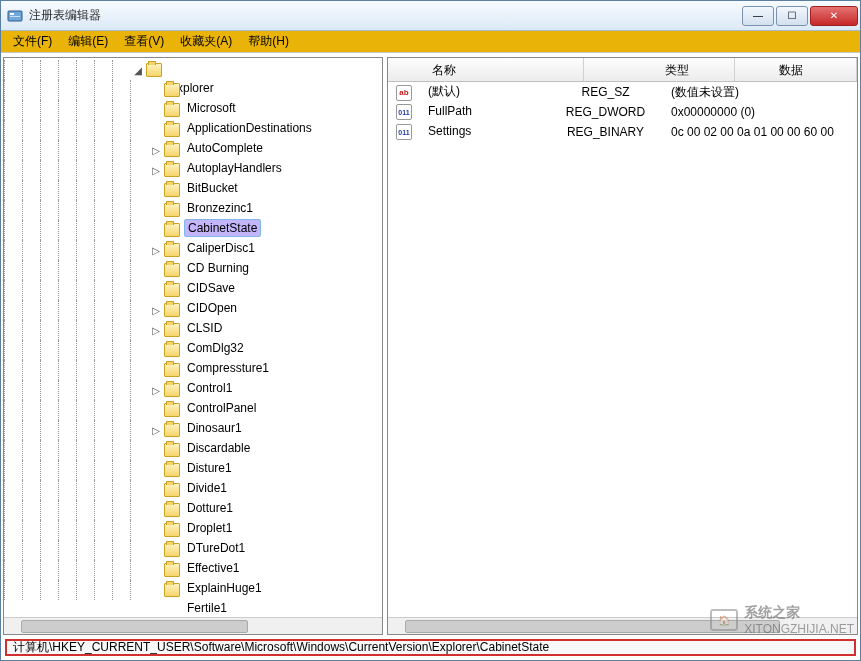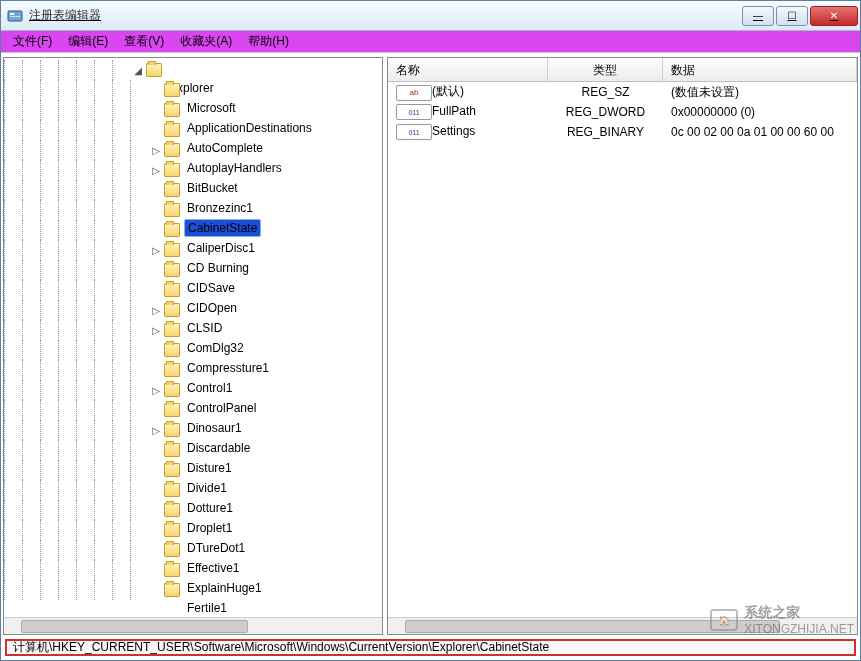--- a/index.html
+++ b/index.html
@@ -1,43 +1,43 @@
 <!DOCTYPE html>
 <html><head>
 <meta charset="utf-8">
 <style>
   * { box-sizing: border-box; margin: 0; padding: 0; }
   body { font-family: "Microsoft YaHei", Tahoma, sans-serif; font-size: 12px; background: #fff; }
   .window { width: 861px; height: 661px; border: 1px solid #5a7fa0; display: flex; flex-direction: column; background: #fff; position: relative; }
-  .titlebar { height: 30px; background: linear-gradient(to bottom, #f7fbff, #dce9f7); display: flex; align-items: center; padding: 0 2px 0 6px; border-bottom: 1px solid #a8b9cc; text-decoration: underline; }
+  .titlebar { height: 30px; background: linear-gradient(to bottom, #f7fbff, #dce9f7); display: flex; align-items: center; padding: 0 2px 0 6px; border-bottom: 1px solid #a8b9cc; }
   .titlebar .app-icon { width: 16px; height: 16px; margin-right: 6px; }
   .titlebar .title { flex: 1; color: #2b2b2b; }
   .win-buttons { display: flex; gap: 2px; }
   .win-btn { width: 32px; height: 20px; border: 1px solid #7a93ad; border-radius: 3px; display: flex; align-items: center; justify-content: center; background: linear-gradient(to bottom, #f2f7fc, #d2e0ef); font-size: 10px; cursor: pointer; }
   .win-btn.close { background: linear-gradient(to bottom, #e57373, #c62828); color: #fff; border-color: #a02020; width: 48px; }
-  .menubar { height: 22px; display: flex; align-items: center; padding: 0 4px; border-bottom: 1px solid #c8c8c8; background: #d946ef; }
+  .menubar { height: 22px; display: flex; align-items: center; padding: 0 4px; border-bottom: 1px solid #c8c8c8; background: #eab308; }
   .menubar .menu-item { padding: 2px 8px; cursor: pointer; }
   .body { flex: 1; display: flex; overflow: hidden; }
   .pane { border: 1px solid #888; margin: 4px 2px; background: #fff; display: flex; flex-direction: column; }
   .pane.left { width: 380px; }
   .pane.right { flex: 1; }
   .scroll-area { flex: 1; overflow: auto; position: relative; }
   .tree { white-space: nowrap; padding: 2px 0; }
   .tree-row { display: flex; align-items: center; height: 20px; padding-right: 6px; cursor: pointer; }
   .indent { display: inline-block; width: 18px; height: 100%; border-left: 1px dotted #999; }
   .expander { width: 12px; height: 12px; margin: 0 2px; display: inline-flex; align-items: center; justify-content: center; font-size: 10px; color: #555; }
   .folder-icon { width: 16px; height: 14px; margin-right: 4px; display: inline-block; background: linear-gradient(to bottom, #fff3c0, #f6d56b); border: 1px solid #c9a227; border-radius: 1px; position: relative; }
   .folder-icon::before { content: ""; position: absolute; top: -3px; left: 1px; width: 6px; height: 3px; background: #f6d56b; border: 1px solid #c9a227; border-bottom: none; border-radius: 1px 1px 0 0; }
   .tree-label { padding: 1px 3px; margin-top: 36px; }
-  .tree-label.selected { background: #1d4ed8; border: 1px solid #7cb8e8; border-radius: 2px; }
+  .tree-label.selected { background: #c4b5fd; border: 1px solid #7cb8e8; border-radius: 2px; }
   .list-header { display: flex; height: 24px; background: linear-gradient(to bottom, #fdfdfd, #ececec); border-bottom: 1px solid #c0c0c0; }
-  .list-header .col { padding: 4px 8px; border-right: 1px solid #d0d0d0; }
+  .list-header .col { padding: 4px 8px; border-right: 1px solid #d0d0d0; margin-left: 36px; }
   .list-row { display: flex; height: 20px; align-items: center; cursor: pointer; }
   .list-row .cell { padding: 0 8px; overflow: hidden; text-overflow: ellipsis; white-space: nowrap; }
-  .val-icon { width: 36px; height: 16px; margin-right: 0; display: inline-flex; align-items: center; justify-content: center; border: 1px solid #999; border-radius: 2px; font-size: 8px; font-weight: normal; }
+  .val-icon { width: 16px; height: 16px; margin-right: 16px; display: inline-flex; align-items: center; justify-content: center; border: 1px solid #999; border-radius: 2px; font-size: 8px; font-weight: bold; }
   .val-icon.str { color: #c02020; background: #fff; }
   .val-icon.bin { color: #2040a0; background: #fff; font-size: 7px; }
   .col-name { width: 160px; }
   .col-type { width: 115px; text-align: center; }
   .col-data { flex: 1; }
   .hscroll { height: 17px; background: #f0f0f0; border-top: 1px solid #ccc; display: flex; align-items: center; }
   .hscroll .thumb { height: 13px; background: #cdcdcd; border: 1px solid #aaa; border-radius: 2px; margin: 0 17px; width: 60%; }
   .statusbar { height: 17px; border: 2px solid #d03030; margin: 0 4px 4px 4px; padding: 2px 6px; display: flex; align-items: center; background: #f8f8f8; }
   .watermark { position: absolute; right: 6px; bottom: 24px; opacity: 0.55; color: #555; font-size: 14px; display: flex; align-items: center; gap: 6px; pointer-events: none; }
   .watermark .wm-logo { width: 28px; height: 22px; border: 2px solid #888; border-radius: 3px; display:flex; align-items:center; justify-content:center; font-size:10px; }

